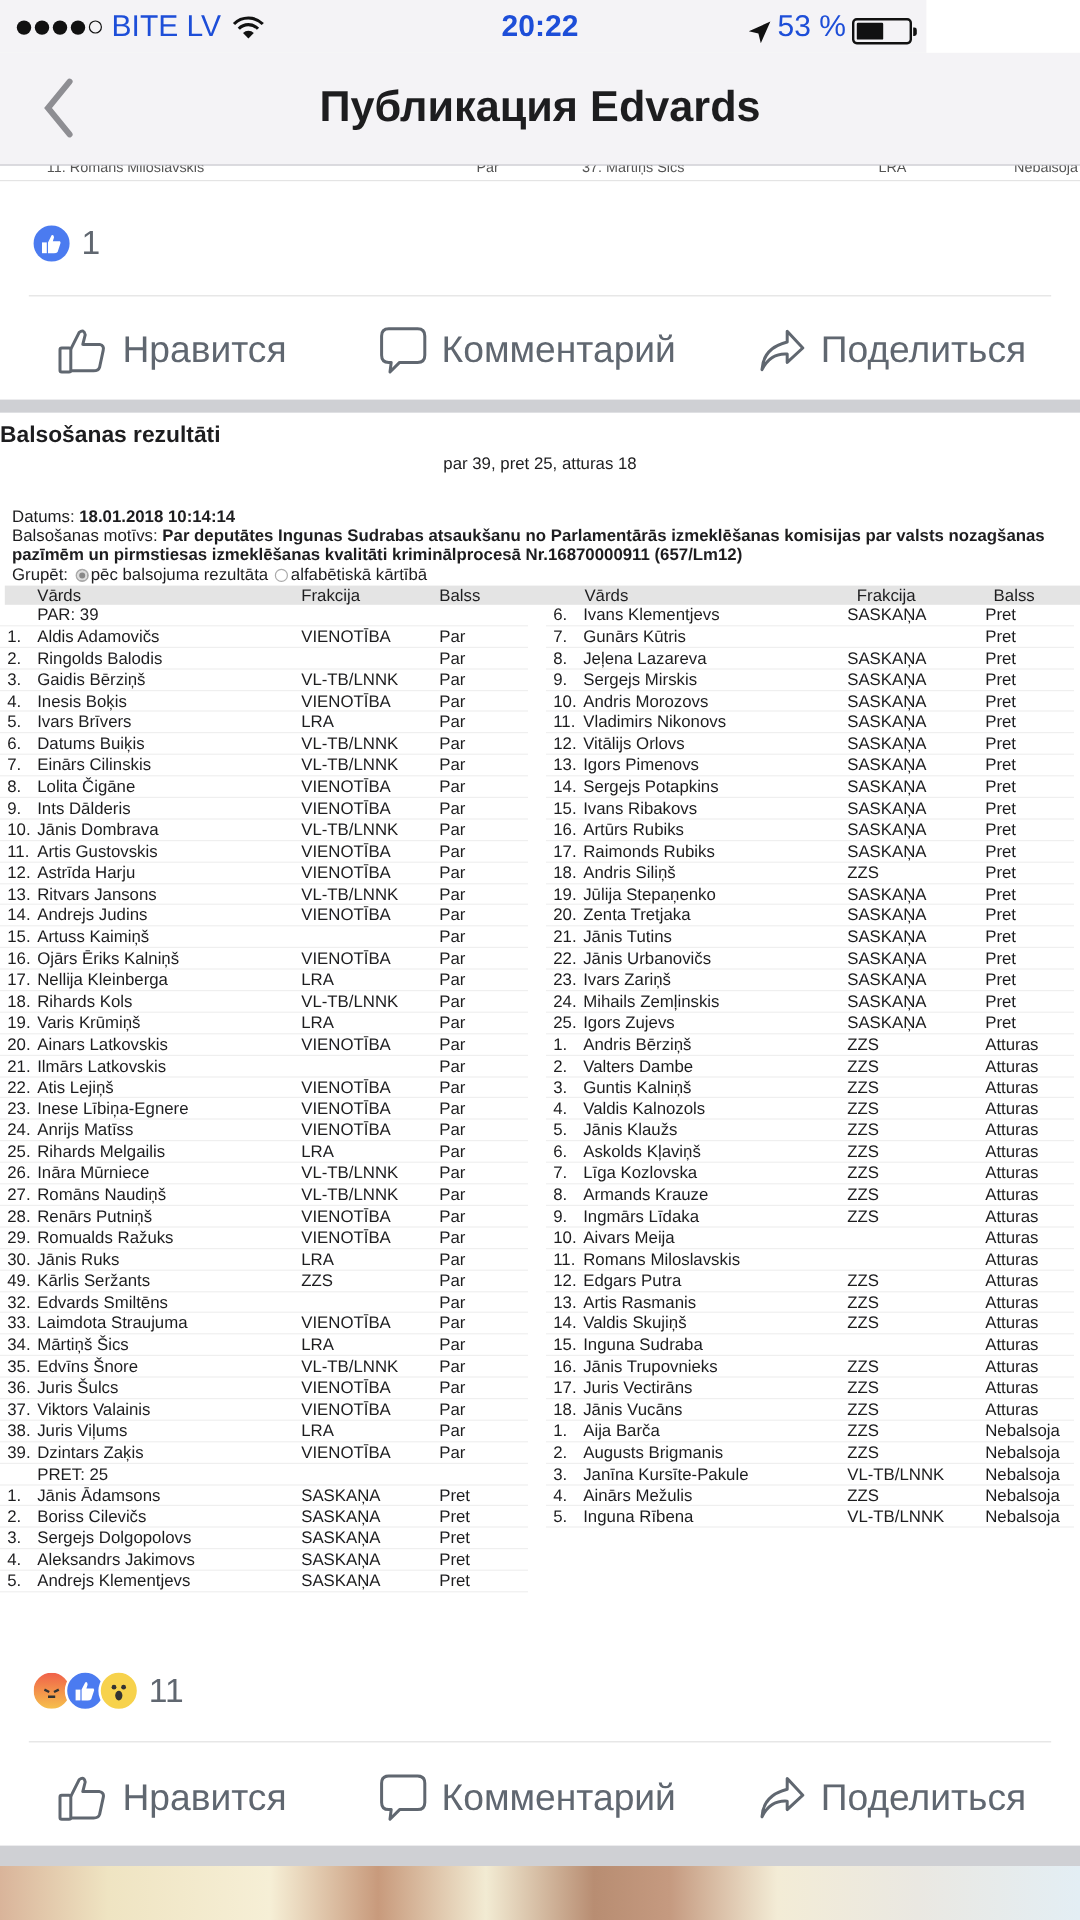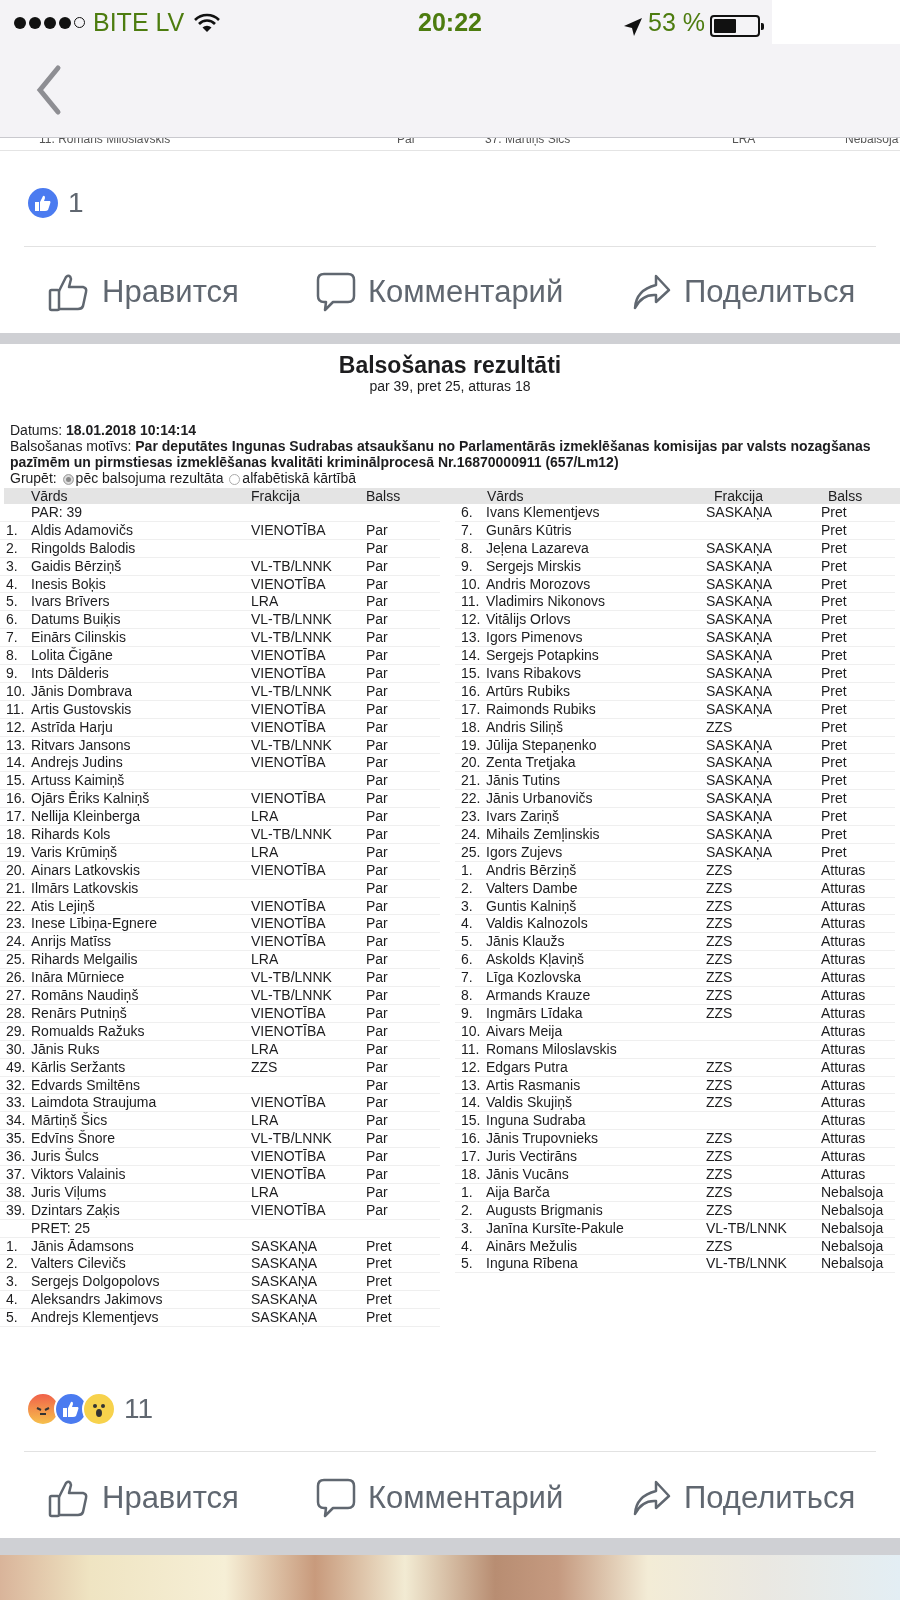--- a/index.html
+++ b/index.html
@@ -1,17 +1,17 @@
 <!DOCTYPE html>
 <html><head>
 <meta charset="utf-8">
 <style>
   * { box-sizing: border-box; margin: 0; padding: 0; }
   body { width: 900px; height: 1600px; overflow: hidden; background: #fff; font-family: "Liberation Sans", sans-serif; color: #1d1d1f; position: relative; }
-  .statusbar { position: absolute; left: 0; top: 0; width: 772px; height: 44px; background: #f4f3f6; display: flex; align-items: center; font-size: 25px; color: #4d7c0f; }
+  .statusbar { position: absolute; left: 0; top: 0; width: 772px; height: 44px; background: #f4f3f6; display: flex; align-items: center; font-size: 25px; color: #1d4ed8; }
   .sb-left { position: absolute; left: 14px; top: 8px; display: flex; align-items: center; gap: 4px; }
   .dots { display: flex; gap: 3px; align-items: center; margin-right: 4px; }
   .dot { width: 12px; height: 12px; border-radius: 50%; background: #111; }
   .dot.empty { background: transparent; border: 1.5px solid #111; width: 11px; height: 11px; }
   .sb-time { position: absolute; left: 0; width: 900px; top: 8px; text-align: center; font-weight: 600; }
   .sb-right { position: absolute; right: 12px; top: 8px; display: flex; align-items: flex-end; gap: 5px; }
   .battery { width: 50px; height: 22px; border: 2px solid #111; border-radius: 4px; position: relative; padding: 2px; }
   .battery-fill { width: 52%; height: 100%; background: #111; border-radius: 1px; }
   .battery::after { content: ""; position: absolute; right: -6px; top: 6px; width: 3px; height: 7px; background: #111; border-radius: 0 2px 2px 0; }
   .navbar { position: absolute; top: 44px; left: 0; width: 900px; height: 94px; background: #f4f3f6; border-bottom: 1px solid #c9c9ce; }
@@ -24,21 +24,21 @@
   .react-icon { width: 34px; height: 34px; border-radius: 50%; display: flex; align-items: center; justify-content: center; border: 2px solid #fff; }
   .react-like { background: #4b7bf0; }
   .react-angry { background: linear-gradient(#f0614a, #f6c04c); }
   .react-wow { background: #f7d24c; }
   .react-count { font-size: 28px; color: #606770; margin-left: 8px; }
   .divider { position: absolute; left: 24px; right: 24px; height: 1px; background: #e2e2e2; }
   .actions { position: absolute; left: 0; width: 900px; height: 60px; display: flex; align-items: center; }
   .action { position: absolute; display: flex; align-items: center; gap: 12px; font-size: 31px; color: #606770; }
   .gap-band { position: absolute; left: 0; width: 900px; background: #cfd0d4; }
   .doc { position: absolute; top: 344px; left: 0; width: 900px; height: 1000px; background: #fff; }
-  .doc-title { position: absolute; width: 900px; top: 8px; text-align: center; font-size: 23px; font-weight: bold; }
+  .doc-title { position: absolute; width: 900px; top: 8px; font-size: 19px; font-weight: bold; }
   .doc-sub { position: absolute; width: 900px; top: 34px; text-align: center; font-size: 14px; }
   .meta { position: absolute; left: 10px; font-size: 14px; line-height: 16px; width: 880px; }
   .meta b { font-weight: bold; }
   .radio { display: inline-block; width: 11px; height: 11px; border-radius: 50%; border: 1px solid #aaa; vertical-align: middle; margin: 0 2px; }
   .radio.on { background: #888; box-shadow: inset 0 0 0 2px #ddd; }
   .thead { position: absolute; top: 144px; left: 4px; width: 896px; height: 16px; background: #e4e4e4; font-size: 14px; }
   .col { position: absolute; top: 160px; width: 440px; }
   .row { position: relative; height: 17.9px; font-size: 14px; line-height: 17.9px; border-bottom: 1px solid #efefef; }
   .c-num { position: absolute; left: 6px; }
   .c-name { position: absolute; left: 31px; }
@@ -77,20 +77,21 @@
       </div>
   </div>
 </div>
 
 <div class="navbar">
   <div class="back">
     <svg width="40" height="56" viewBox="0 0 40 56">
         <path d="M28 6 L10 28 L28 50" stroke="#8e8e93" stroke-width="5" fill="none" stroke-linecap="round"></path>
       </svg>
   </div>
+  <div class="nav-title">Публикация Edvards</div>
 </div>
 
 <div class="peek">
   <span class="peek-text" style="left:12px">11. Romans Miloslavskis</span>
   <span class="peek-text" style="left:370px">Par</span>
   <span class="peek-text" style="left:458px">37. Mārtiņš Šics</span>
   <span class="peek-text" style="left:705px">LRA</span>
   <span class="peek-text" style="left:818px">Nebalsoja</span>
   <div class="peek-line"></div>
 </div>
@@ -404,21 +405,21 @@
         <span class="c-balss"></span>
       </div>
       <div class="row">
         <span class="c-num">1.</span>
         <span class="c-name">Jānis Ādamsons</span>
         <span class="c-frak">SASKAŅA</span>
         <span class="c-balss">Pret</span>
       </div>
       <div class="row">
         <span class="c-num">2.</span>
-        <span class="c-name">Valters Cilevičs</span>
+        <span class="c-name">Boriss Cilevičs</span>
         <span class="c-frak">SASKAŅA</span>
         <span class="c-balss">Pret</span>
       </div>
       <div class="row">
         <span class="c-num">3.</span>
         <span class="c-name">Sergejs Dolgopolovs</span>
         <span class="c-frak">SASKAŅA</span>
         <span class="c-balss">Pret</span>
       </div>
       <div class="row">

